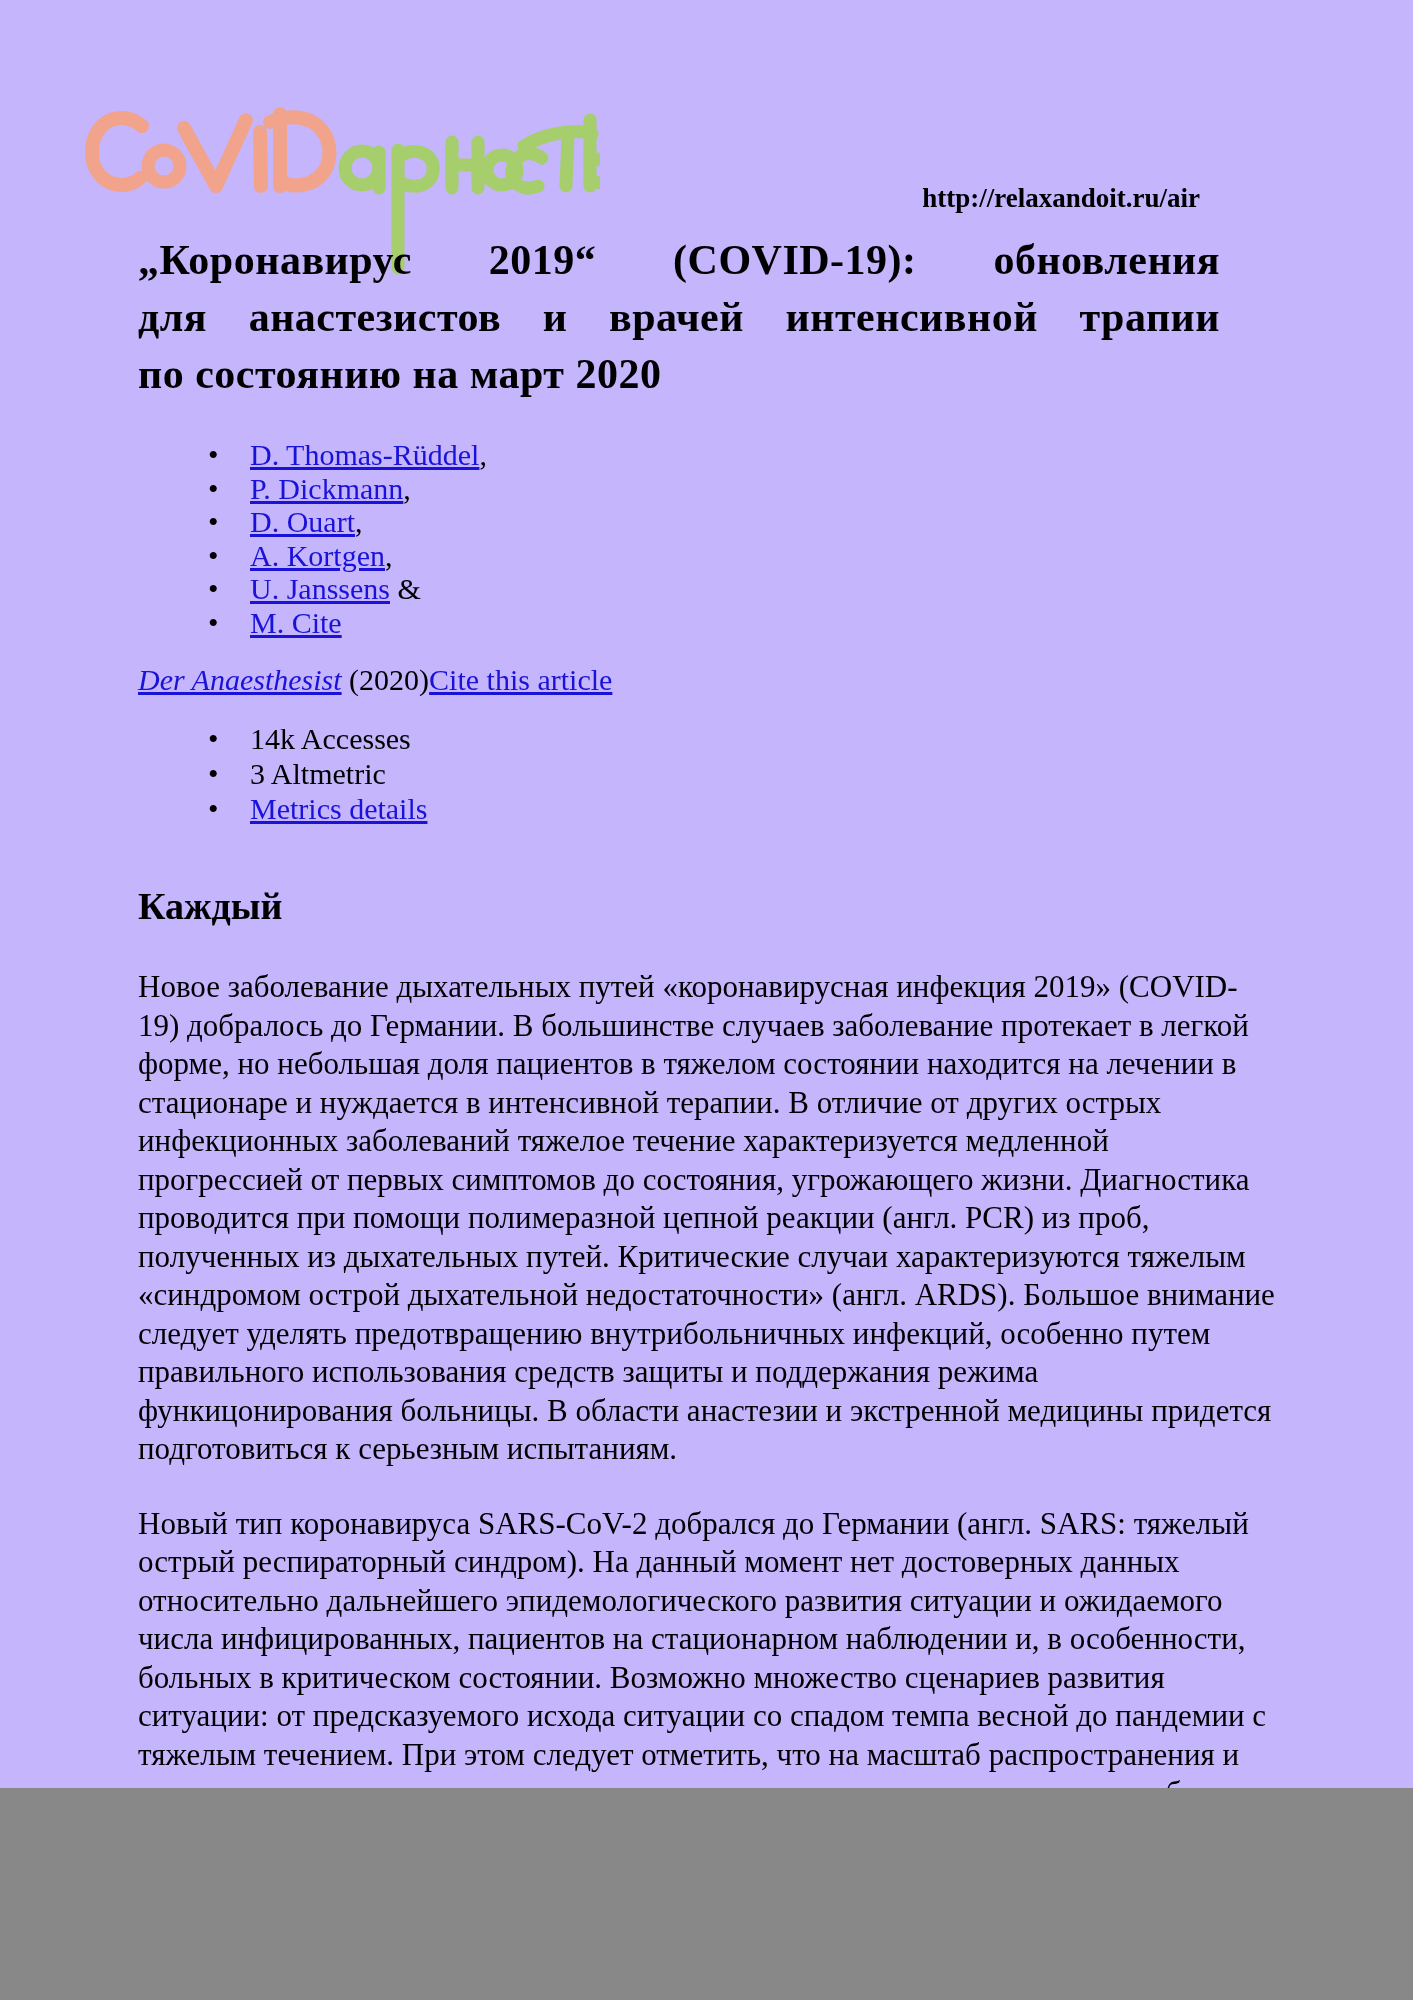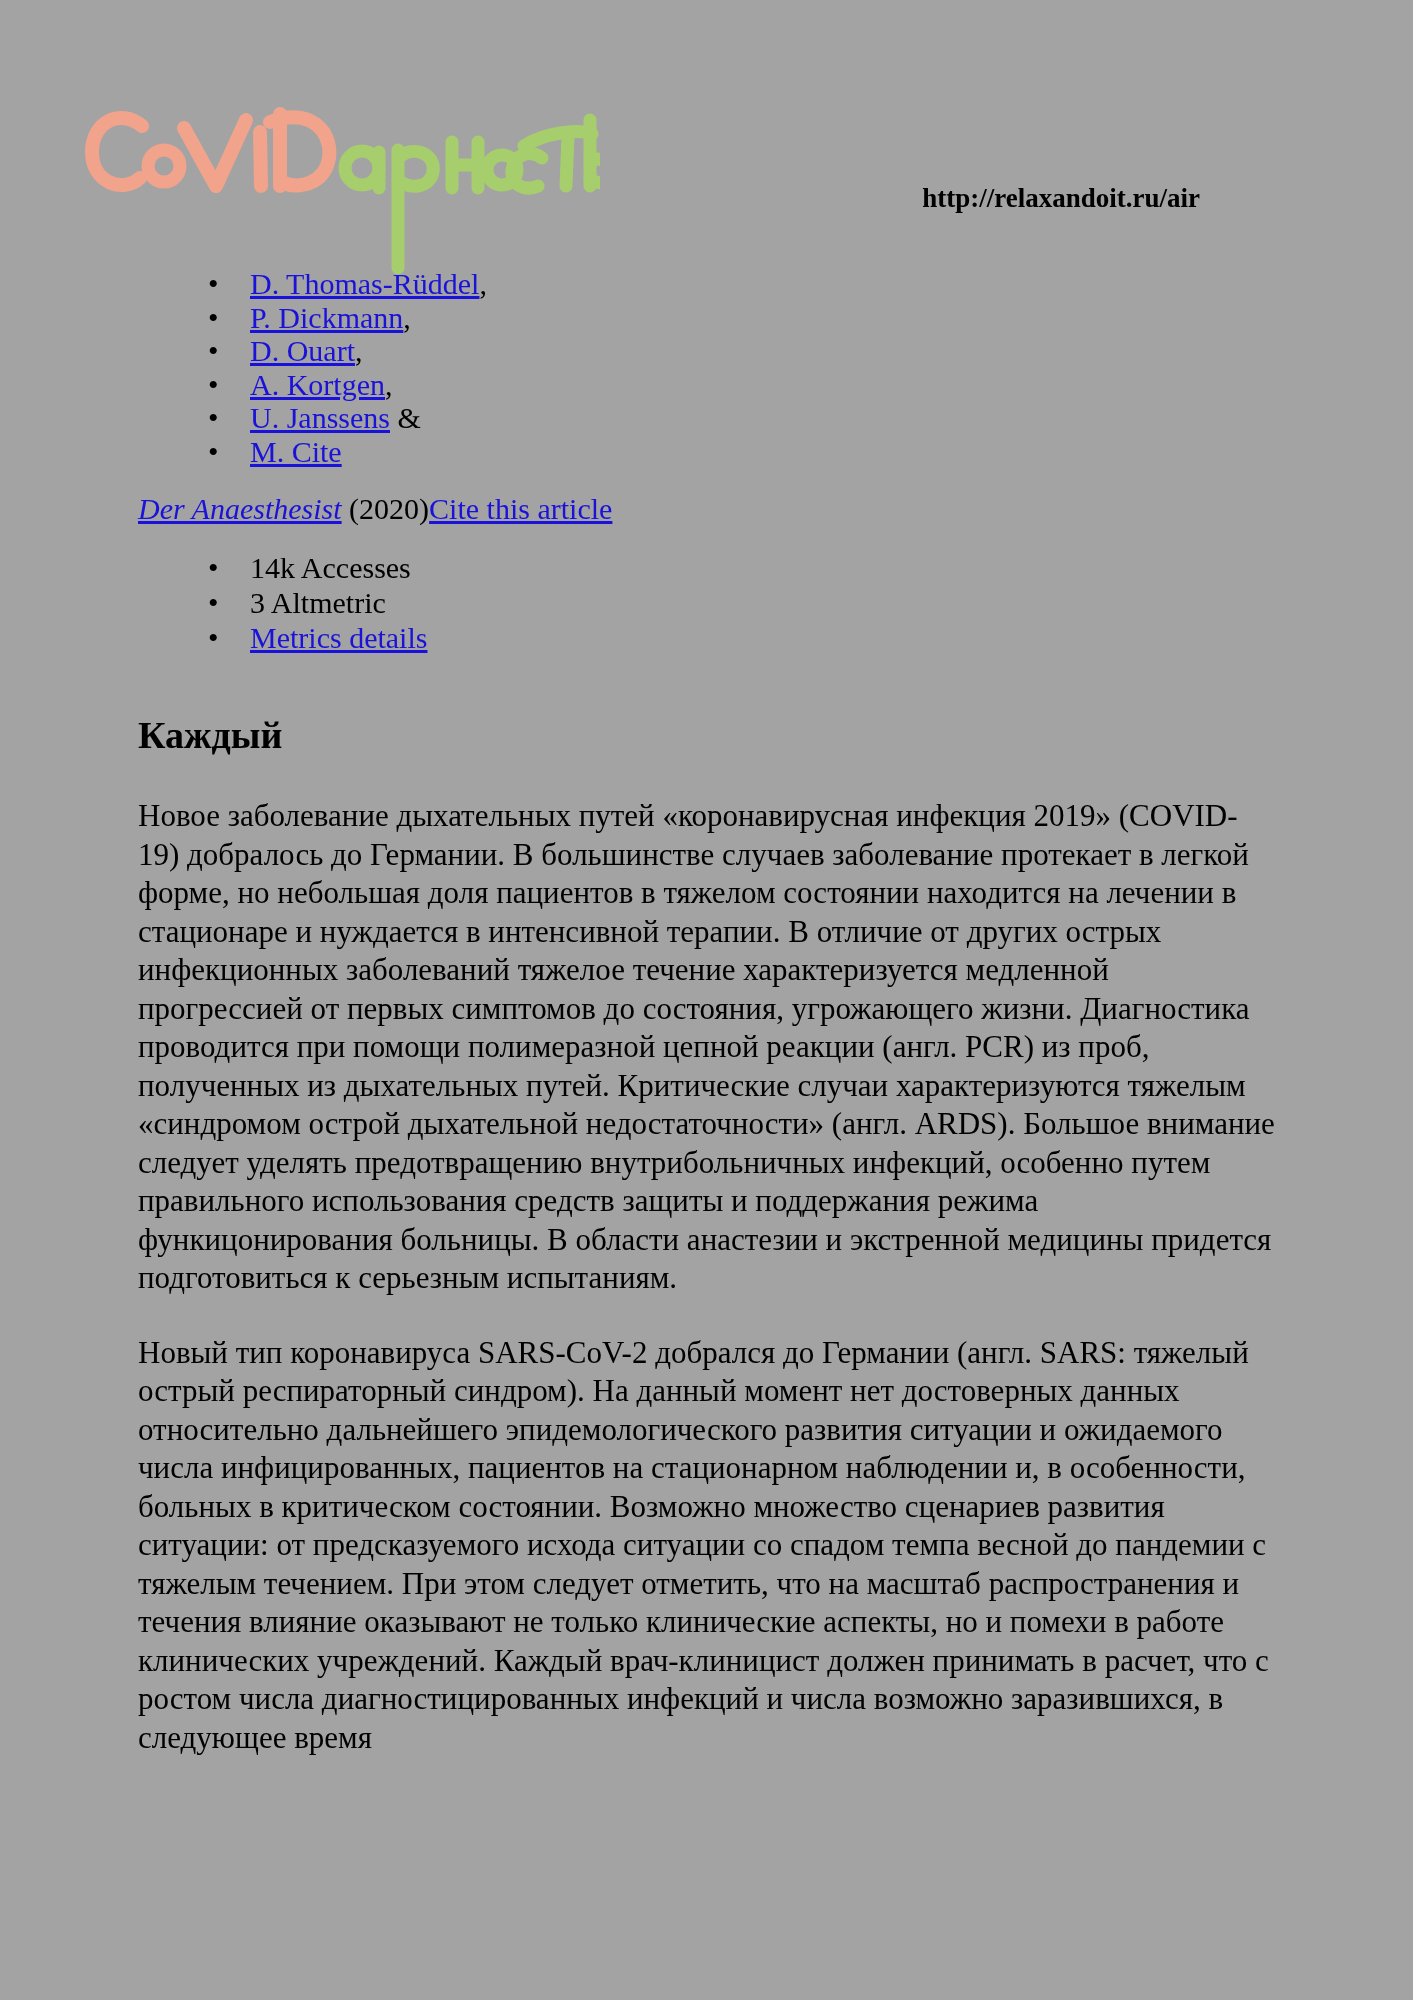--- a/index.html
+++ b/index.html
@@ -1,20 +1,20 @@
 <!DOCTYPE html>
 <html lang="ru"><head>
 <meta charset="utf-8">
 <style>
   html,body{margin:0;padding:0;background:#888;}
   .page{
     position:relative;
-    width:1413px;height:2000px;
+    width:1413px;height:1788px;
     margin:0 auto;
-    background:#a3a3a3;
+    background:#c4b5fd;
     font-family:"Liberation Serif", serif;
     color:#000;
     overflow:hidden;
   }
   
   .logo{position:absolute;left:80px;top:80px;width:520px;height:200px;}
   .logo svg{display:block;width:100%;height:100%;}
   
   .site-url{
     position:absolute;top:183px;left:0;width:1200px;
@@ -104,20 +104,25 @@
         <path d="M510,40 L510,106"></path>
         <path d="M510,80 C524,76 534,86 530,96 C526,105 515,104 510,98"></path>
       </g>
     </svg>
   </div>
 
   <div class="site-url">http://relaxandoit.ru/air</div>
 
   <div class="content">
 
+    <h1 class="doc-title" style="margin:0;">
+      <span class="tline">„Коронавирус 2019“ (COVID-19): обновления</span>
+      <span class="tline">для анастезистов и врачей интенсивной трапии</span>
+      <span class="tline last">по состоянию на март 2020</span>
+    </h1>
 
     <ul class="dotlist authors">
       <li>
         <a class="lnk">D. Thomas-Rüddel</a><span class="suffix">,</span>
       </li>
       <li>
         <a class="lnk">P. Dickmann</a><span class="suffix">,</span>
       </li>
       <li>
         <a class="lnk">D. Ouart</a><span class="suffix">,</span>

